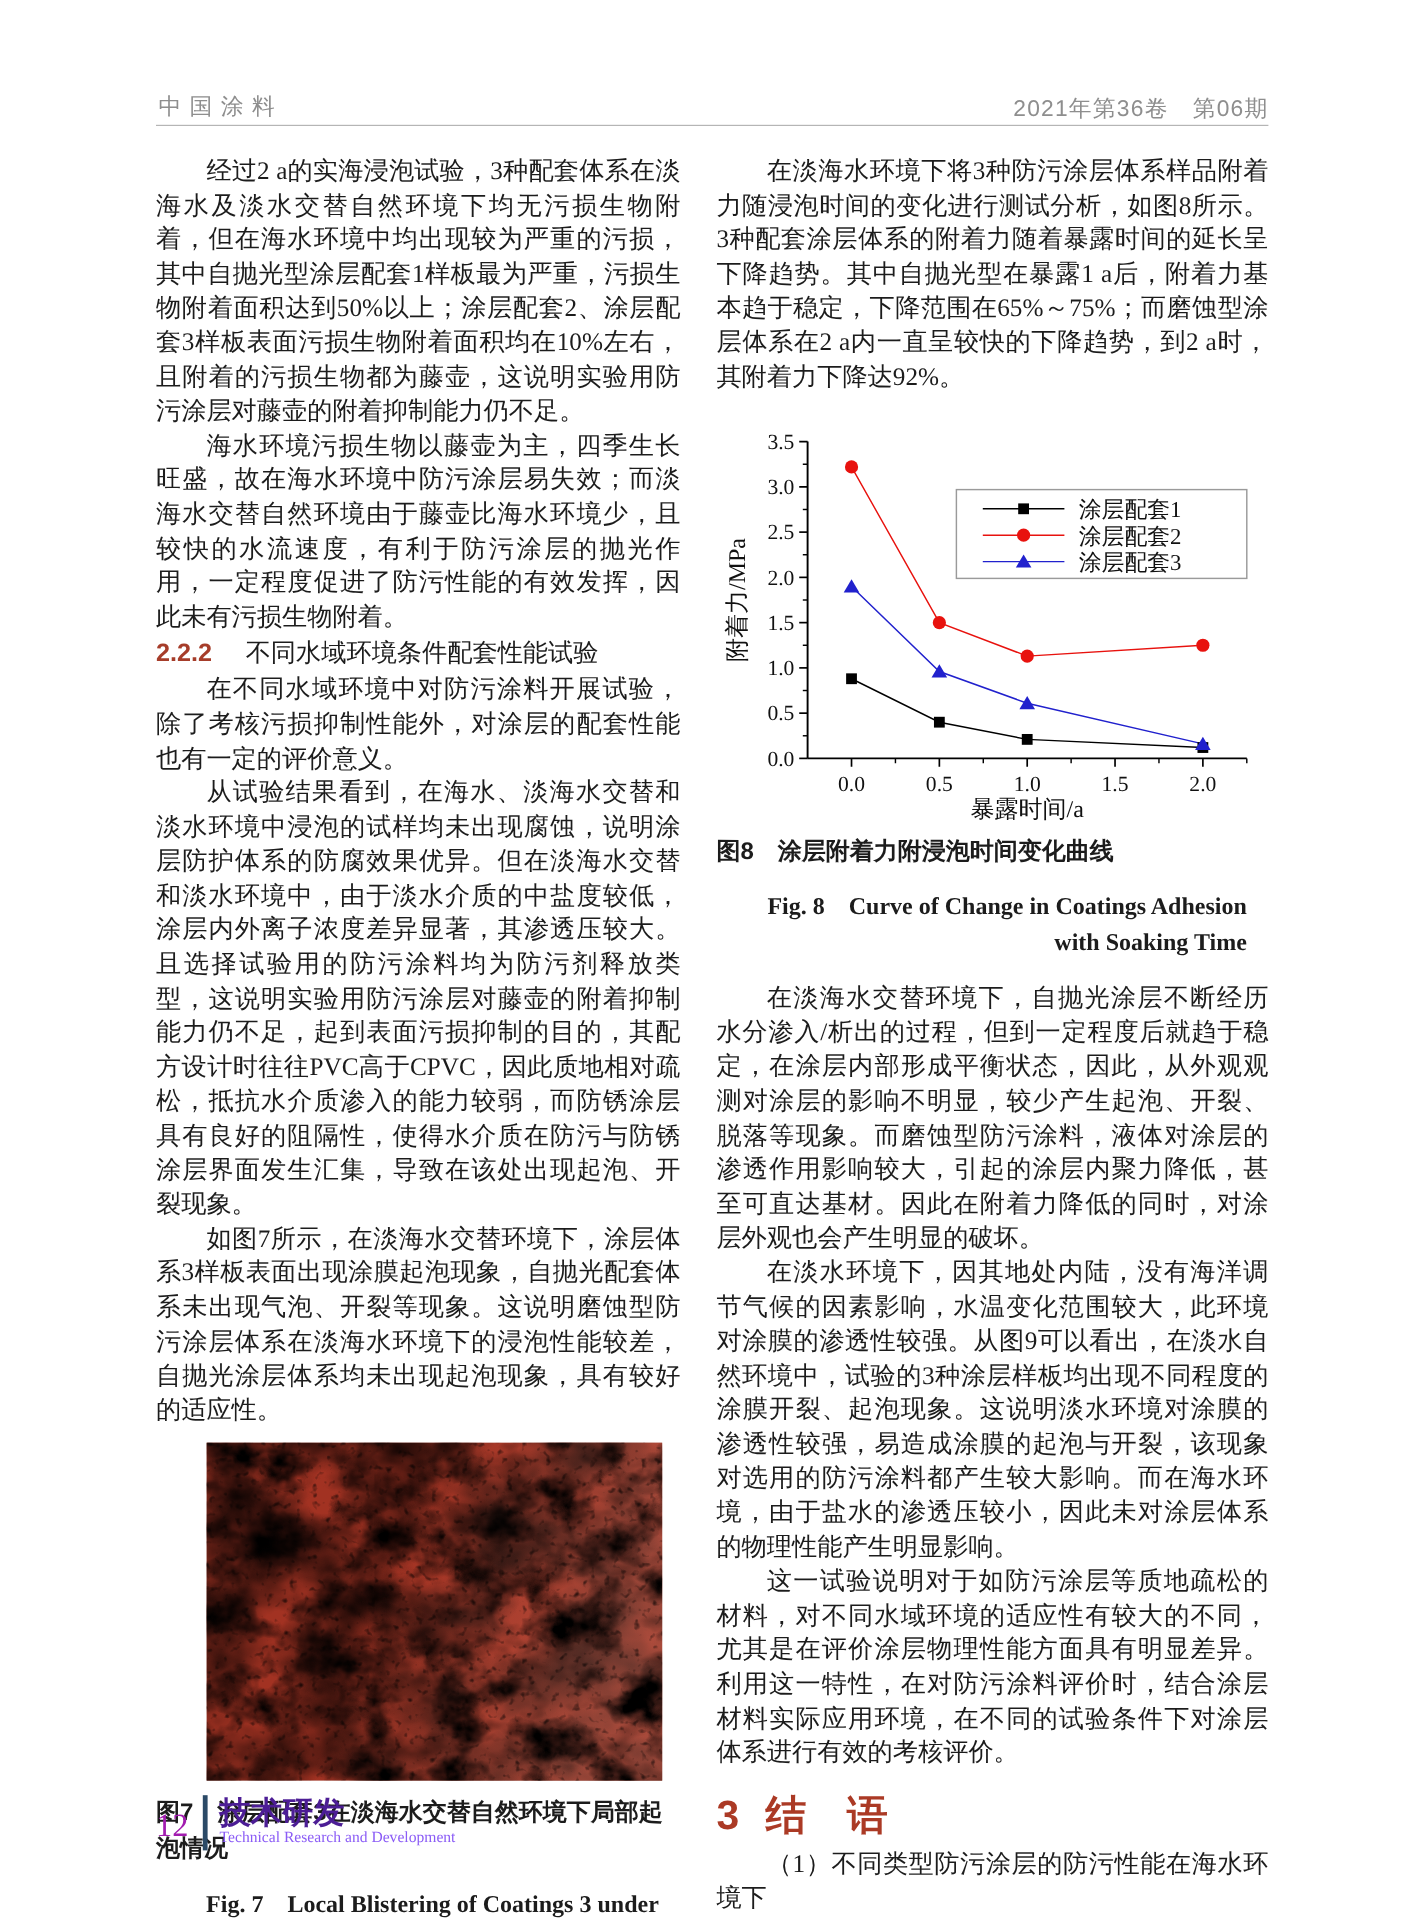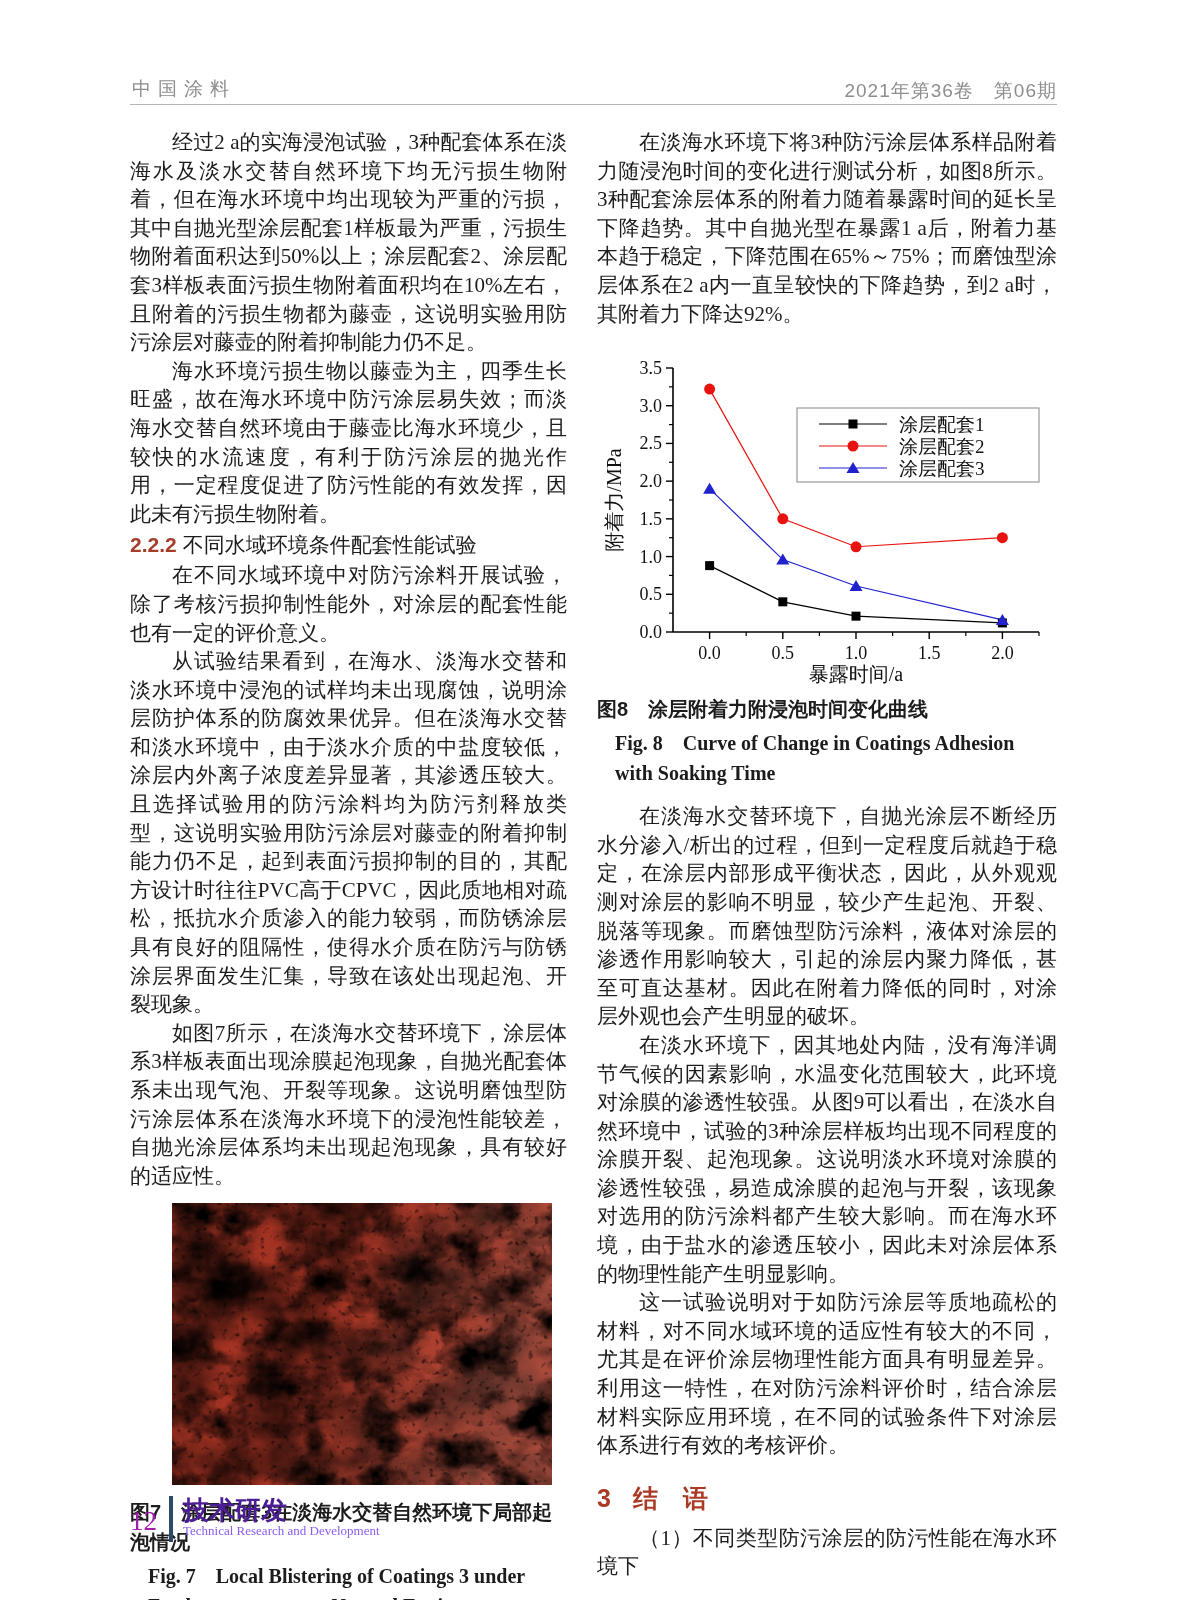--- a/index.html
+++ b/index.html
@@ -10,30 +10,30 @@
        border-bottom:1.5px solid #b5b5b5;color:#8e8e8e;font-size:19px;
        font-family:"Liberation Sans","DejaVu Sans",sans-serif;}
   .hdr .jn{position:absolute;left:2px;top:2px;letter-spacing:7px;}
   .hdr .iss{position:absolute;right:0;top:4px;letter-spacing:1px;}
   
   .cols{position:absolute;left:130px;top:128px;width:927px;display:flex;}
   .col-l{width:437px;margin-right:30px;}
   .col-r{width:460px;}
   p.body{margin:0;font-size:21px;line-height:28.6px;text-align:justify;text-indent:2em;}
   .h-sub{margin:2px 0 1px 0;font-size:21px;line-height:29px;}
-  .h-sub .num{color:#a63d2a;font-weight:bold;font-family:"Liberation Sans","DejaVu Sans",sans-serif;margin-right:6px;}
-  .h-main{margin:22px 0 10px 0;font-size:25px;line-height:32px;color:#ab3a25;font-weight:bold;
+  .h-sub .num{color:#a63d2a;font-weight:bold;font-family:"Liberation Sans","DejaVu Sans",sans-serif;margin-right:28px;}
+  .h-main{margin:22px 0 10px 0;font-size:34px;line-height:32px;color:#ab3a25;font-weight:bold;
           font-family:"Liberation Sans","DejaVu Sans",sans-serif;}
   .h-main .num{margin-right:22px;}
   figure{margin:0;}
   .photo-wrap{margin:13px 0 12px 42px;width:380px;height:282px;}
   .cap-zh{font-family:"Liberation Sans","DejaVu Sans",sans-serif;font-weight:bold;
           font-size:20px;line-height:30px;text-align:left;margin:2px 0 0 0;}
   .cap-en{font-family:"Liberation Serif","DejaVu Serif",serif;font-weight:bold;
-          font-size:20px;line-height:30px;text-align:left;margin:4px 18px;}
+          font-size:20px;line-height:30px;text-align:right;margin:16px 18px;}
   .chart-wrap{margin:24px 0 4px 4px;}
   
   .tick-lb{font-family:"Liberation Serif","DejaVu Serif",serif;font-size:18px;fill:#111;}
   .ax-lb{font-family:"Liberation Serif","DejaVu Serif",serif;font-size:20px;fill:#111;}
   .lg-lb{font-family:"Liberation Serif","DejaVu Serif",serif;font-size:19px;fill:#111;}
   
   .ftr{position:absolute;left:130px;top:1496px;display:flex;align-items:flex-start;}
   .ftr .pg{font-size:27px;color:#a21caf;margin:10px 12px 0 0;}
   .ftr .bar{width:4px;height:46px;background:#2b4a67;margin-right:10px;}
   .ftr .zh{font-family:"Liberation Sans","DejaVu Sans",sans-serif;font-weight:bold;

